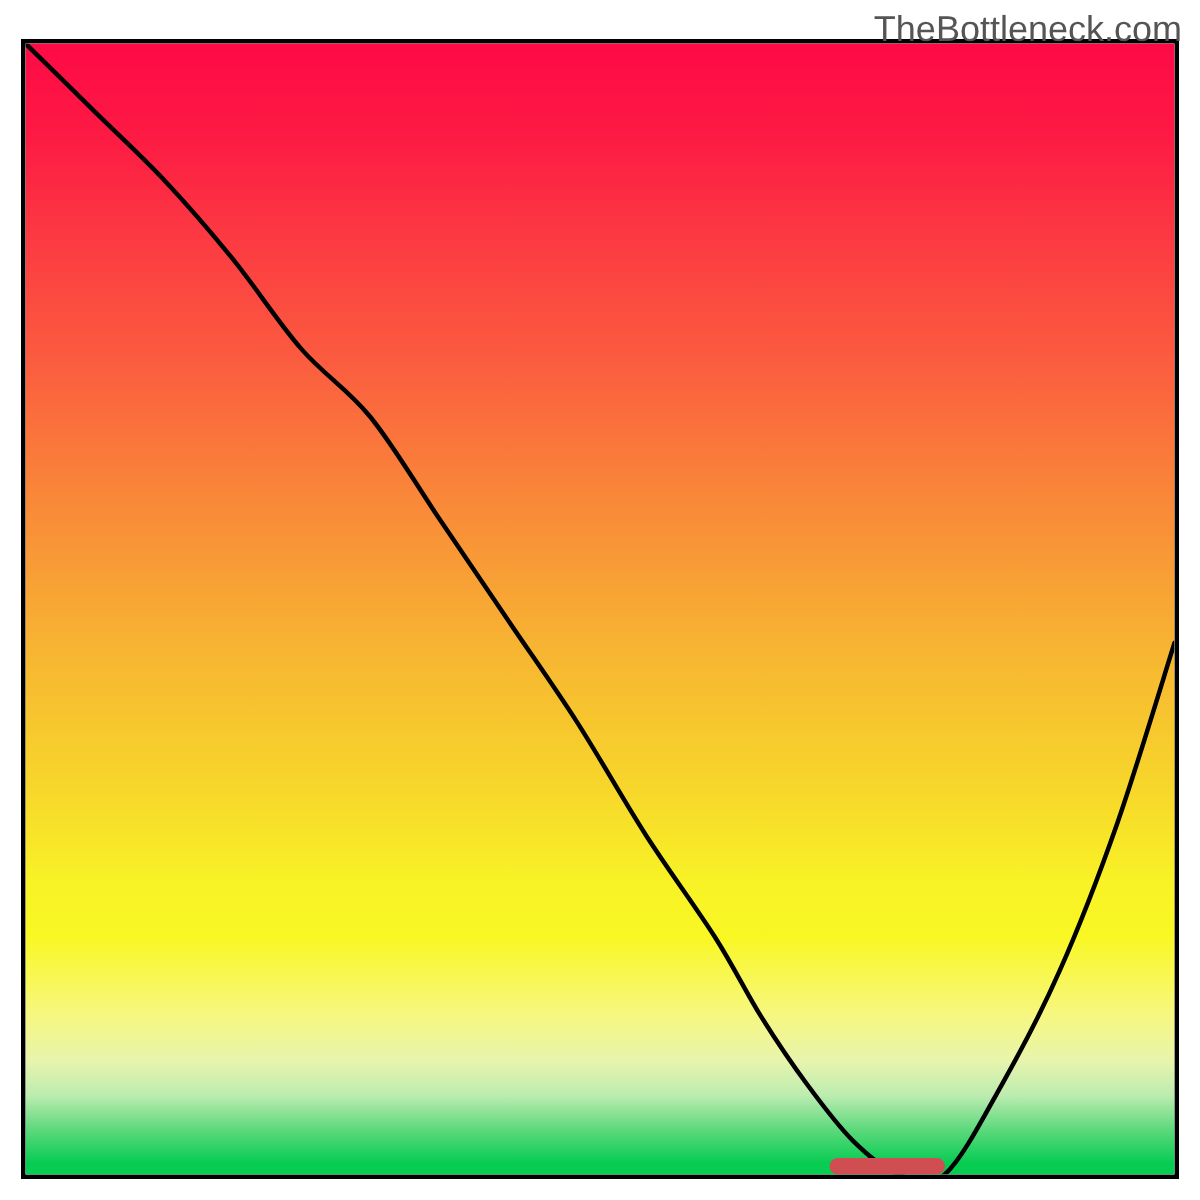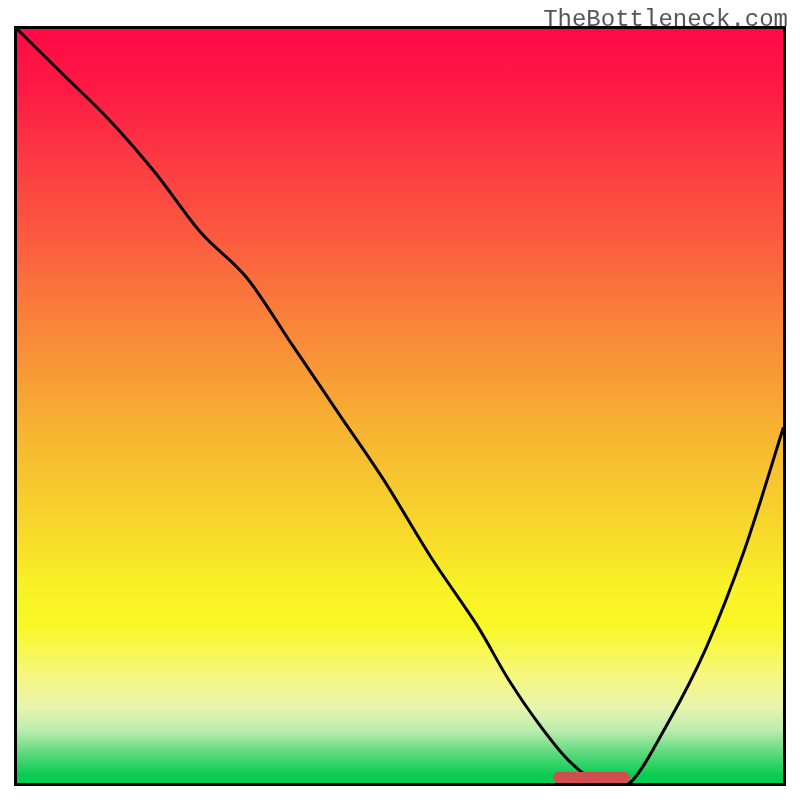--- a/index.html
+++ b/index.html
@@ -14,21 +14,21 @@
     position: relative;
     width: 800px;
     height: 800px;
   }
   .watermark {
     position: absolute;
     top: 6px;
     right: 12px;
     color: #555555;
     font-size: 24px;
-    font-family: Liberation Mono, monospace;
+    font-family: Liberation Sans, sans-serif;
     z-index: 20;
   }
   .plot-area {
     position: absolute;
     left: 14px;
     top: 26px;
     width: 772px;
     height: 760px;
     border: 3px solid #000000;
     box-sizing: border-box;

